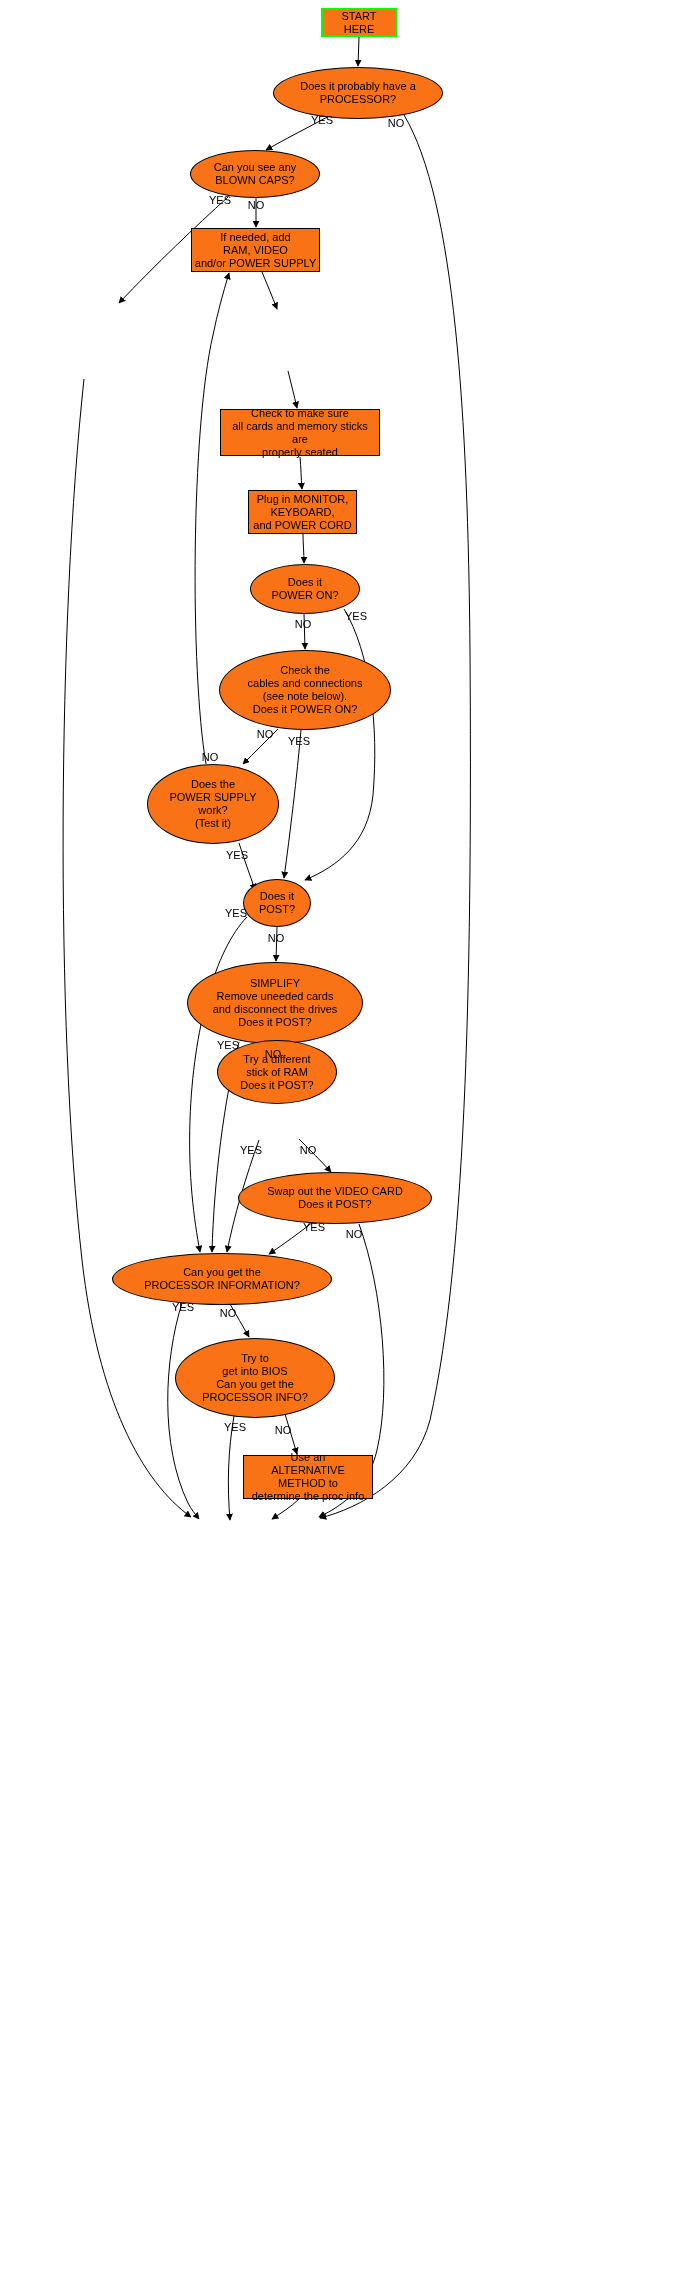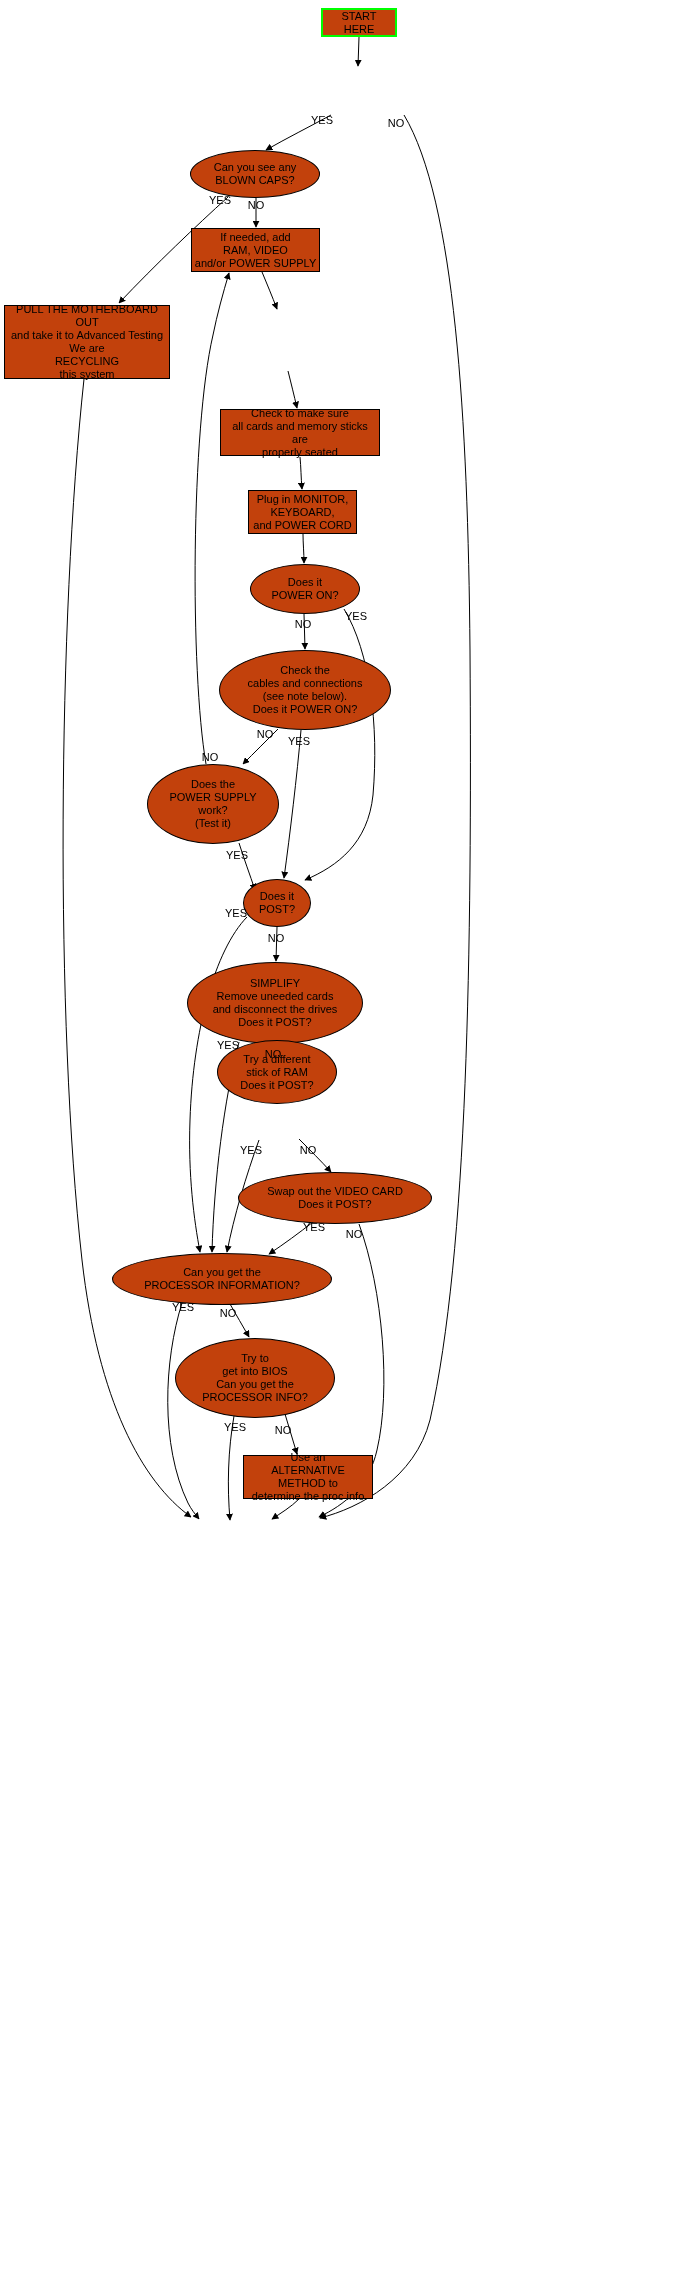--- a/index.html
+++ b/index.html
@@ -9,21 +9,21 @@
     font-family: "Liberation Sans", sans-serif;
   }
   .canvas { position: relative; width: 700px; height: 2296px; overflow: hidden; }
   svg.edges { position: absolute; left: 0; top: 0; }
   .edge { fill: none; stroke: var(--edge, #000); stroke-width: 1; }
   .arrowhead { fill: var(--edge, #000); }
   .node {
     position: absolute; box-sizing: border-box;
     display: flex; align-items: center; justify-content: center;
     text-align: center; font-size: 11px; line-height: 13px;
-    color: var(--text, #000); background: #c2410c; padding: 1px 2px;
+    color: var(--text, #000); background: #f97316; padding: 1px 2px;
   }
   .node-text { white-space: pre-line; }
   .rect    { border: 1px solid var(--node_border, #000); align-items: center; }
   .ellipse { border: 1px solid var(--node_border, #000); border-radius: 50%; }
   .start   { border: 2px solid var(--start_border, #00ff00); }
   .goback  { border: 1px dashed var(--goback_border, #ff0000); }
   .edge-label {
     position: absolute; transform: translate(-50%, -50%);
     font-size: 11px; color: var(--text, #000); white-space: nowrap;
   }
@@ -67,39 +67,36 @@
     <path class="edge" marker-end="url(#arrow)" d="M234,1416 C228,1450 227,1486 230,1520"></path>
     <path class="edge" marker-end="url(#arrow)" d="M285,1414 C289,1427 293,1441 297,1454"></path>
     <path class="edge" marker-end="url(#arrow)" d="M299,1499 C291,1507 281,1513 272,1519"></path>
     <path class="edge" marker-end="url(#arrow)" d="M84,379 C58,620 55,1020 82,1260 C98,1400 142,1482 191,1517"></path>
   </svg>
 
   <div class="node start" style="left:321px;top:8px;width:76px;height:29px">
     <span class="node-text">START HERE</span>
   </div>
 
+  <div class="node ellipse" style="left:273px;top:67px;width:170px;height:52px">
+    <span class="node-text">Does it probably have a
+PROCESSOR?</span>
+  </div>
 
   <div class="node ellipse" style="left:190px;top:150px;width:130px;height:48px">
     <span class="node-text">Can you see any
 BLOWN CAPS?</span>
   </div>
 
   <div class="node rect" style="left:191px;top:228px;width:129px;height:44px">
     <span class="node-text">If needed, add
 RAM, VIDEO
 and/or POWER SUPPLY</span>
   </div>
 
-  <div class="node rect" style="left:4px;top:305px;width:166px;height:74px">
-    <span class="node-text">PULL THE MOTHERBOARD OUT
-and take it to Advanced Testing
-We are
-RECYCLING
-this system</span>
-  </div>
 
 
   <div class="node rect" style="left:220px;top:409px;width:160px;height:47px">
     <span class="node-text">Check to make sure
 all cards and memory sticks are
 properly seated</span>
   </div>
 
   <div class="node rect" style="left:248px;top:490px;width:109px;height:44px">
     <span class="node-text">Plug in MONITOR,

